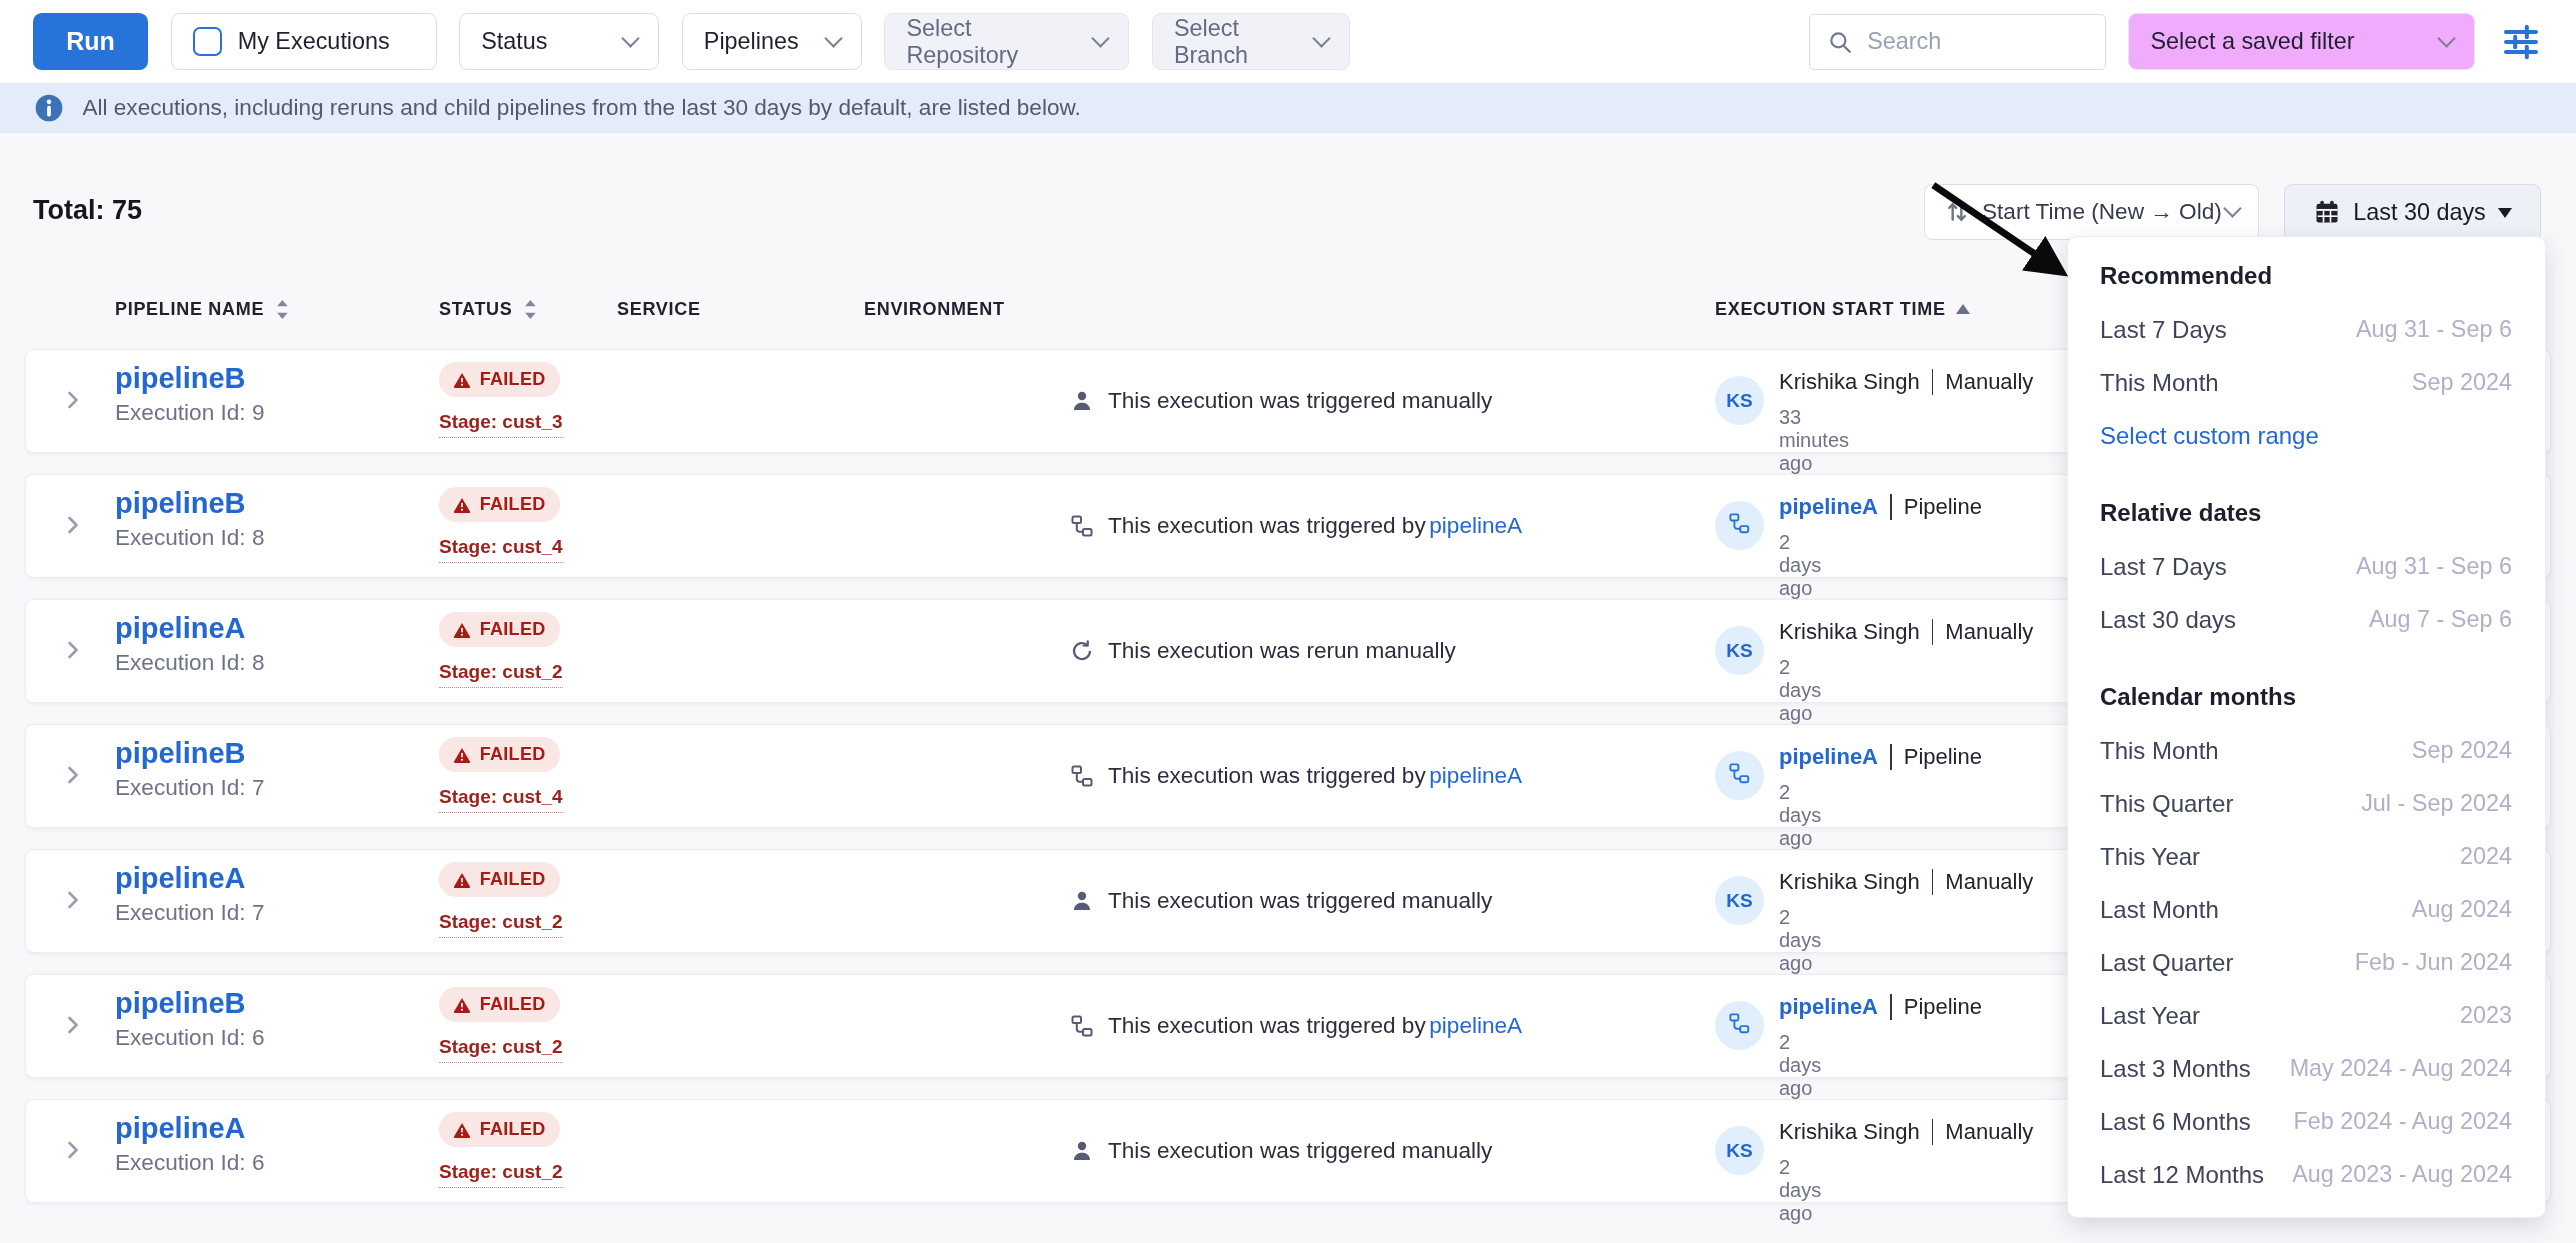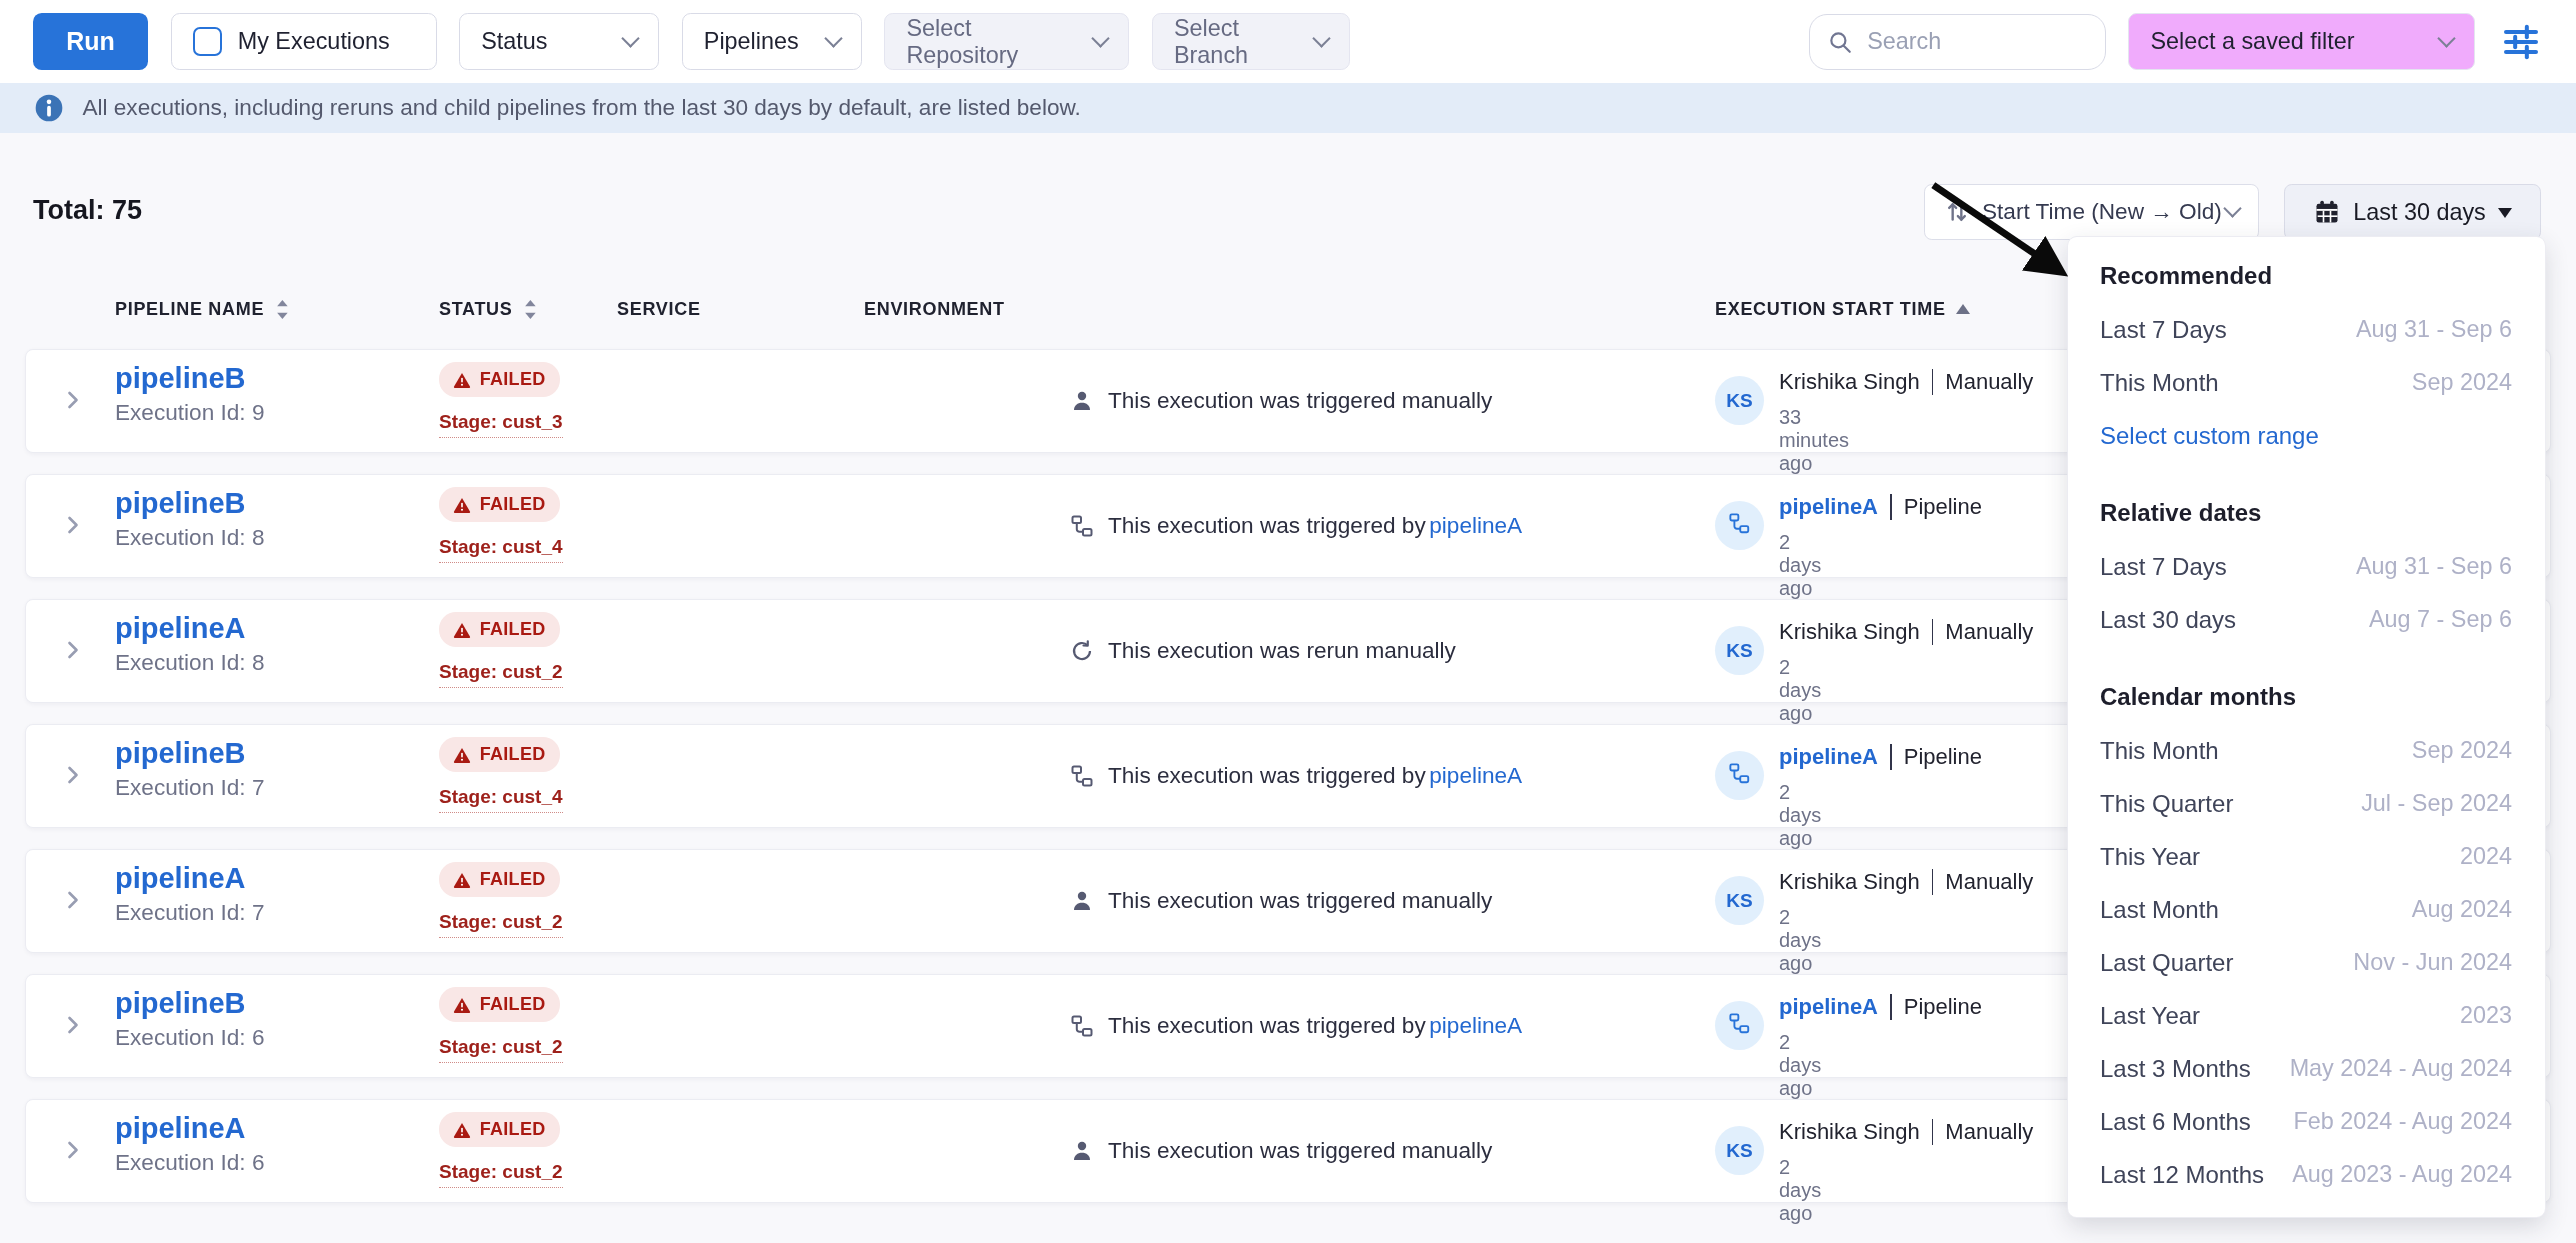--- a/index.html
+++ b/index.html
@@ -18,21 +18,21 @@
   .ctl .grow{flex:1;}
   .w-myexec{width:266px;}
   .w-status{width:200px;}
   .w-pipelines{width:180px;}
   .w-repo{width:245px;}
   .w-branch{width:198px;}
   .chk{width:29.5px;height:29.5px;border:2.6px solid #2773d9;border-radius:7px;background:#fff;flex:0 0 auto;}
   .chevdn{width:13px;height:13px;border-right:2.6px solid #7b8095;border-bottom:2.6px solid #7b8095;
           transform:rotate(45deg);margin-top:-7px;flex:0 0 auto;}
   .sp{flex:1;}
-  .search{width:297px;height:56px;border:1.7px solid #d9dbe7;border-radius:18px;background:#fff;
+  .search{width:297px;height:56px;border:1.7px solid #d9dbe7;border-radius:5px;background:#fff;
           display:flex;align-items:center;gap:12px;padding:0 17.4px;}
   .search input{border:none;outline:none;font-size:23.4px;width:100%;background:transparent;
                 font-family:inherit;color:#33364a;}
   .search input::placeholder{color:#9aa0b4;}
   .w-saved{width:347px;}
   .iconbtn{width:45px;height:45px;display:flex;align-items:center;justify-content:center;cursor:pointer;}
 
   
   .banner{position:absolute;top:83px;left:0;right:0;height:50px;background:#e3ecf8;display:flex;
           align-items:center;gap:17.4px;padding:8px 33px;font-size:22.6px;color:#54596d;}
@@ -602,21 +602,21 @@
         <div class="ditem">
           <span class="lbl">This Year</span>
           <span class="val">2024</span>
         </div>
         <div class="ditem">
           <span class="lbl">Last Month</span>
           <span class="val">Aug 2024</span>
         </div>
         <div class="ditem">
           <span class="lbl">Last Quarter</span>
-          <span class="val">Nov - Jun 2024</span>
+          <span class="val">Feb - Jun 2024</span>
         </div>
         <div class="ditem">
           <span class="lbl">Last Year</span>
           <span class="val">2023</span>
         </div>
         <div class="ditem">
           <span class="lbl">Last 3 Months</span>
           <span class="val">May 2024 - Aug 2024</span>
         </div>
         <div class="ditem">

